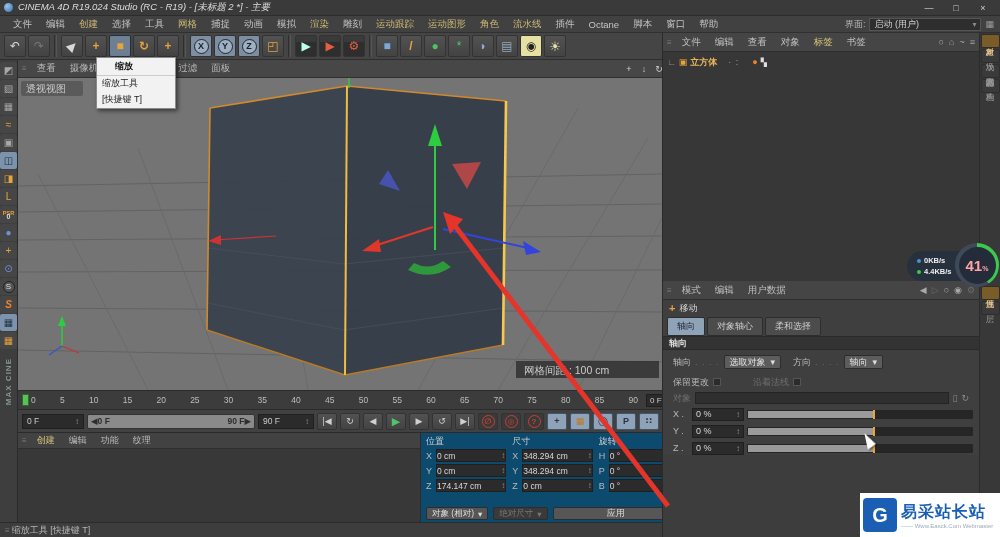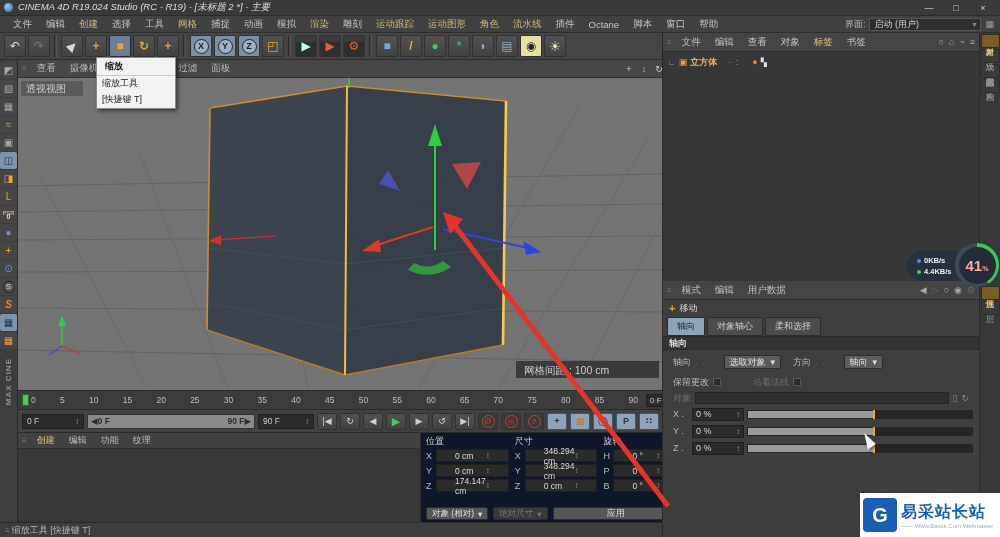--- a/index.html
+++ b/index.html
@@ -87,27 +87,27 @@
   .filmbtn { width:18px; height:17px; background:#44546a; border:1px solid #2b3a4e; border-radius:2px; color:#e8c85a; display:flex; align-items:center; justify-content:center; font-size:10px; }
 
   
   .bottom-row { height:90px; display:flex; border-top:1px solid #2b2b2b; }
   .materials { width:402px; background:#3a3a3a; display:flex; flex-direction:column; }
   .pm-menu { height:16px; background:#424242; display:flex; align-items:center; gap:2px; padding:0 4px; border-bottom:1px solid #2e2e2e;}
   .pm-item { padding:0 6px; color:#bdbdbd; }
   .pm-item.bright { color:#d9c379; }
   .grip { color:#7c7c7c; font-size:8px; margin-right:2px; }
   .mat-area { flex:1; background:#383838; }
-  .coords { flex:1; background:#0f172a; border-left:1px solid #2b2b2b; padding:2px 5px; display:flex; flex-direction:column; }
+  .coords { flex:1; background:#0c4a6e; border-left:1px solid #2b2b2b; padding:2px 5px; display:flex; flex-direction:column; }
   .co-grid { display:flex; gap:6px; flex:1; }
   .co-col { flex:1; display:flex; flex-direction:column; gap:2px; }
   .co-head { color:#cfcfcf; font-size:9px; height:12px; }
   .co-row { display:flex; align-items:center; gap:2px; }
   .co-l { width:8px; color:#b8b8b8; }
-  .co-f { flex:1; height:13px; background:#2b2b2b; border:1px solid #1f1f1f; color:#d8d8d8; display:flex; align-items:center; justify-content:space-between; padding:0 18px; font-size:8.5px; }
+  .co-f { flex:1; height:13px; background:#2b2b2b; border:1px solid #1f1f1f; color:#d8d8d8; display:flex; align-items:center; justify-content:space-between; padding:0 0; font-size:8.5px; }
   .co-bottom { display:flex; gap:5px; margin-top:2px; align-items:center; }
   .co-dd { height:13px; background:#565656; border:1px solid #2d2d2d; border-radius:2px; color:#ddd; display:flex; align-items:center; gap:4px; padding:0 5px; font-size:8.5px;}
   .co-dd.dim { background:#3a3a3a; color:#777; }
   .apply { height:13px; flex:1; background:#565656; border:1px solid #2d2d2d; border-radius:2px; color:#ddd; display:flex; align-items:center; justify-content:center; }
 
   .statusbar { height:15px; background:#3d3d3d; border-top:1px solid #2b2b2b; display:flex; align-items:center; padding:0 5px; color:#b5b5b5; }
 
   
   .rp-main { flex:1; display:flex; flex-direction:column; }
   .om-menu,.am-menu { height:19px; background:#454545; display:flex; align-items:center; gap:2px; padding:0 4px; border-bottom:1px solid #2e2e2e; }
@@ -148,21 +148,21 @@
   .ax-mark { position:absolute; left:56%; top:-1px; width:2px; height:9px; background:#e8a33d; }
   .am-empty { flex:1; background:#3d3d3d; }
 
   .rp-vtabs { width:21px; background:#383838; border-left:1px solid #2b2b2b; position:relative; }
   .vtab { writing-mode:vertical-rl; display:flex; align-items:center; justify-content:center; width:19px; margin:1px; padding:6px 0; background:#3a3a3a; border:1px solid #2e2e2e; color:#999; font-size:8.5px; border-radius:2px; }
   .vtab.hot { background:#7a5c28; color:#f0d090; }
   .vt2 { position:absolute; top:252px; left:0; }
 
   
   .tooltip { position:absolute; left:96px; top:57px; width:80px; background:#f2f2f2; border:1px solid #8a8a8a; box-shadow:2px 2px 4px rgba(0,0,0,.5); z-index:60; color:#111; }
-  .tt-title { font-weight:bold; padding:2px 8px; border-bottom:1px solid #ccc; font-size:9px; }
+  .tt-title { font-weight:bold; padding:2px 18px; border-bottom:1px solid #ccc; font-size:9px; }
   .tt-line { padding:1px 5px 2px; font-size:9px; color:#222; }
   .dlbadge { position:absolute; left:244px; top:210px; width:92px; height:46px; z-index:55; }
   .dl-pill { position:absolute; left:0; top:8px; width:66px; height:30px; background:rgba(38,48,62,.92); border-radius:15px; color:#eee; font-size:7.5px; display:flex; flex-direction:column; justify-content:center; padding-left:10px; gap:2px; }
   .dl-row { display:flex; gap:3px; align-items:center; }
   .dot-b { width:4px; height:4px; border-radius:50%; background:#4a90d8; }
   .dot-g { width:4px; height:4px; border-radius:50%; background:#3dc94f; }
   .dl-ring { position:absolute; right:0; top:0; width:44px; height:44px; border-radius:50%; background:conic-gradient(#3dc94f 0 148deg,#3e4a5a 148deg 360deg); display:flex; align-items:center; justify-content:center; }
   .dl-inner { width:37px; height:37px; border-radius:50%; background:#232c38; color:#fca5a5; display:flex; align-items:center; justify-content:center; font-size:15px; font-weight:bold; }
   .dl-inner small { font-size:7px; margin-top:6px; }
   .watermark { position:absolute; right:0; bottom:0; width:140px; height:44px; background:#fff; z-index:70; display:flex; align-items:center; gap:4px; padding:3px; }

